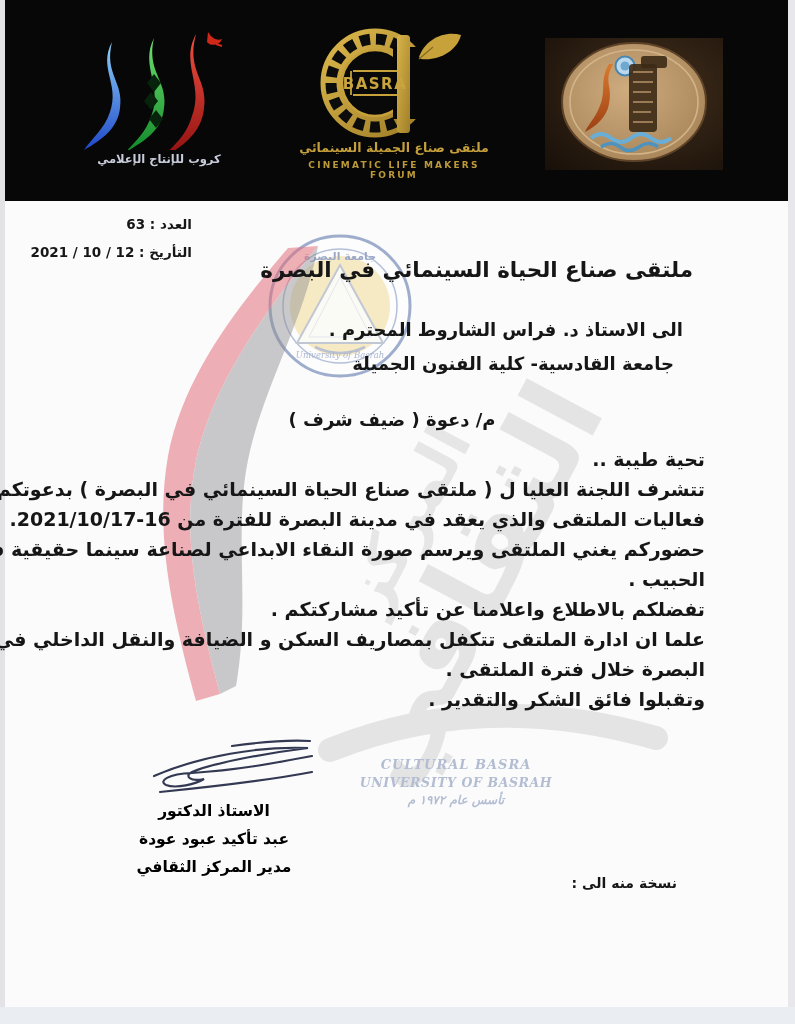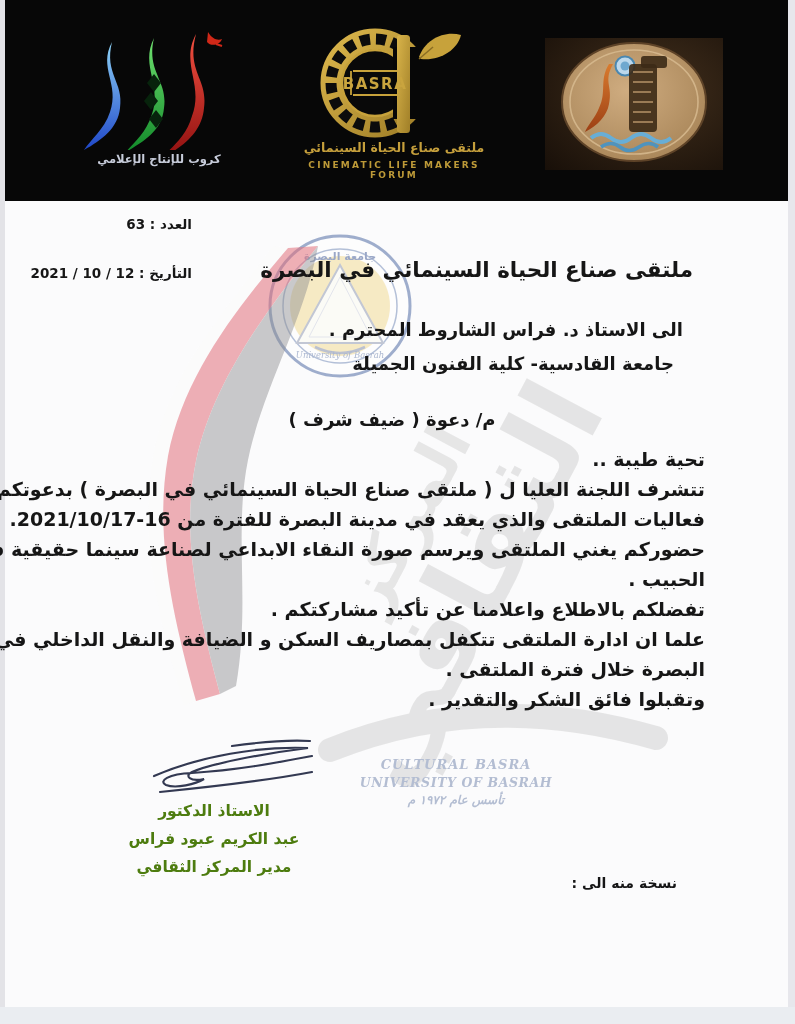--- a/index.html
+++ b/index.html
@@ -31,31 +31,31 @@
   .wm-ribbon{left:128px;top:246px;width:215px;height:470px;opacity:.55;z-index:1;}
   .wm-callig{left:308px;top:350px;width:364px;height:474px;opacity:.5;z-index:1;}
   .wm-en{left:356px;top:757px;width:200px;text-align:center;z-index:1;
     color:#b3bdd2;font-family:"DejaVu Serif",serif;font-style:italic;font-weight:bold;}
   .wm-en .l1{font-size:13px;letter-spacing:1px;}
   .wm-en .l2{font-size:12.5px;letter-spacing:.6px;margin-top:3px;}
   .wm-en .l3{font-size:12px;direction:rtl;margin-top:3px;}
   
   .txt{color:#161616;direction:rtl;z-index:2;}
   .meta{left:28px;top:216px;width:164px;text-align:right;font-size:13.5px;font-weight:bold;}
-  .meta .date{margin-top:33px;}
+  .meta .date{margin-top:12px;}
   .title{right:95px;top:250px;font-size:21.5px;font-weight:bold;margin:7px;white-space:nowrap;}
   .addr1{right:112px;top:319px;font-size:18px;font-weight:bold;white-space:nowrap;}
   .addr2{right:121px;top:353px;font-size:18px;font-weight:bold;white-space:nowrap;}
   .subject{left:278px;top:409px;width:228px;text-align:center;font-size:18px;font-weight:bold;white-space:nowrap;}
   .body-block{right:90px;top:444px;width:640px;text-align:right;font-size:19px;
     font-weight:bold;line-height:30px;}
   .body-block div{white-space:nowrap;}
   .sig-scribble{left:140px;top:732px;width:180px;height:70px;z-index:2;}
   .sig-text{left:116px;top:797px;width:196px;text-align:center;font-size:15.5px;
-    font-weight:bold;line-height:28px;color:#4d7c0f;}
+    font-weight:bold;line-height:28px;color:#000000;}
   .copy-to{right:118px;top:875px;font-size:14px;font-weight:bold;white-space:nowrap;}
 </style>
 </head>
 <body>
 
 <div>
 
   <div class="abs edge-left"></div>
   <div class="abs edge-right"></div>
   <div class="abs edge-bottom"></div>
@@ -104,21 +104,21 @@
         <circle cx="82" cy="56" r="33" fill="none" stroke="#c7a23b" stroke-width="2.5"></circle>
         <rect x="100" y="20" width="40" height="72" fill="#070707"></rect>
         <rect x="104" y="8" width="13" height="98" rx="3.5" fill="url(#gGold)"></rect>
         <path d="M126,30 C132,12 152,3 168,8 C164,24 146,34 128,32 Z" fill="#c7a23b"></path>
         <path d="M126,32 L140,20" stroke="#8a6d24" stroke-width="1.5"></path>
         <line x1="60" y1="44" x2="104" y2="44" stroke="#c7a23b" stroke-width="1.8"></line>
         <line x1="60" y1="68" x2="104" y2="68" stroke="#c7a23b" stroke-width="1.8"></line>
         <line x1="58" y1="44" x2="58" y2="68" stroke="#c7a23b" stroke-width="1.8"></line>
         <text x="82" y="62" text-anchor="middle" font-size="15" font-weight="bold" letter-spacing="1.5" fill="#c9a43e" font-family="DejaVu Sans, sans-serif">BASRA</text>
       </svg>
-      <div class="cap-ar">ملتقى صناع الحياة السينمائي</div>
+      <div class="cap-ar">ملتقى صناع الجميلة السينمائي</div>
       <div class="cap-en">CINEMATIC LIFE MAKERS FORUM</div>
     </div>
 
     <div class="abs logo-right">
       <svg width="178" height="132" viewBox="0 0 178 132">
         <defs>
           <radialGradient id="gWood" cx="0.6" cy="0.4" r="0.9">
             <stop offset="0" stop-color="#43301d"></stop>
               <stop offset="1" stop-color="#150d07"></stop>
           </radialGradient>
@@ -204,19 +204,19 @@
   <svg class="abs sig-scribble" viewBox="0 0 180 70">
     <g fill="none" stroke="#333952" stroke-width="2.2" stroke-linecap="round">
       <path d="M14,44 C60,24 120,14 168,16 C120,22 70,32 52,40 C44,44 50,50 64,47 C56,52 36,57 26,53 C18,49 28,42 52,41 C100,38 140,30 172,24"></path>
       <path d="M92,14 C120,10 150,8 170,9"></path>
       <path d="M20,60 C70,55 130,48 172,40"></path>
     </g>
   </svg>
 
   <div class="abs txt sig-text">
     <div>الاستاذ الدكتور</div>
-    <div>عبد الكريم عبود فراس</div>
+    <div>عبد تأكيد عبود عودة</div>
     <div>مدير المركز الثقافي</div>
   </div>
 
   <div class="abs txt copy-to">نسخة منه الى :</div>
 
 </div>
 
 </body></html>

